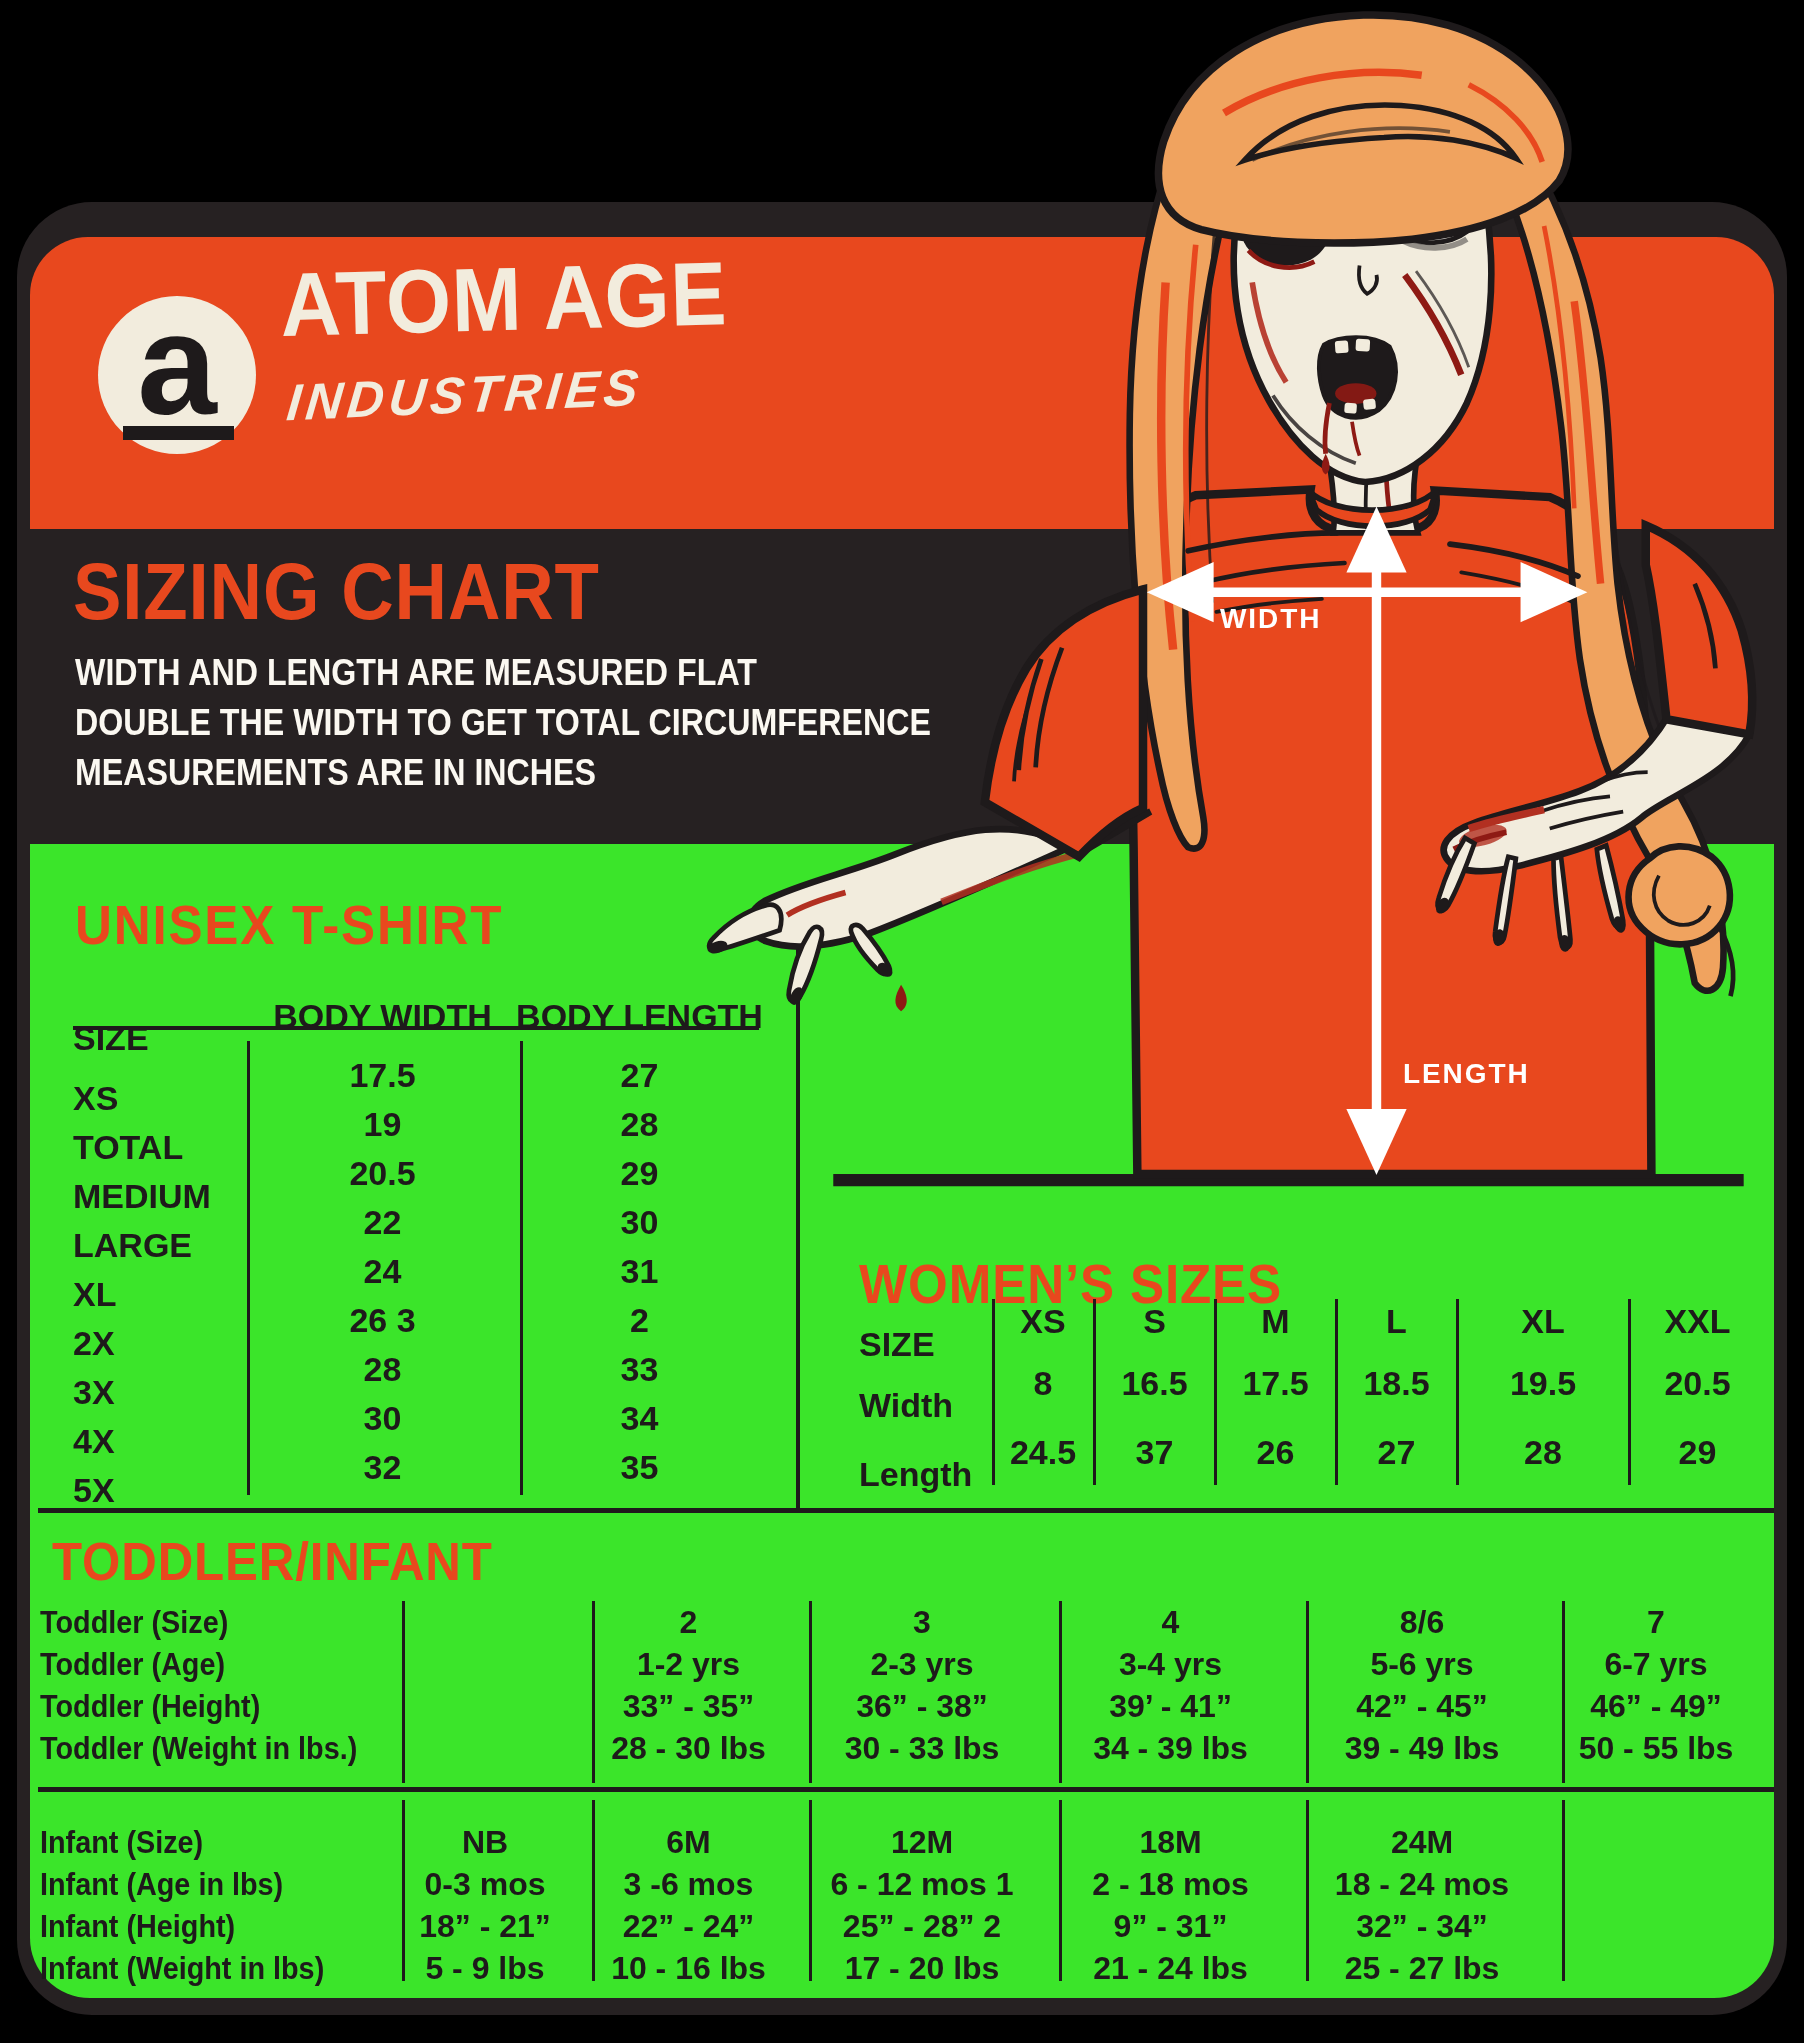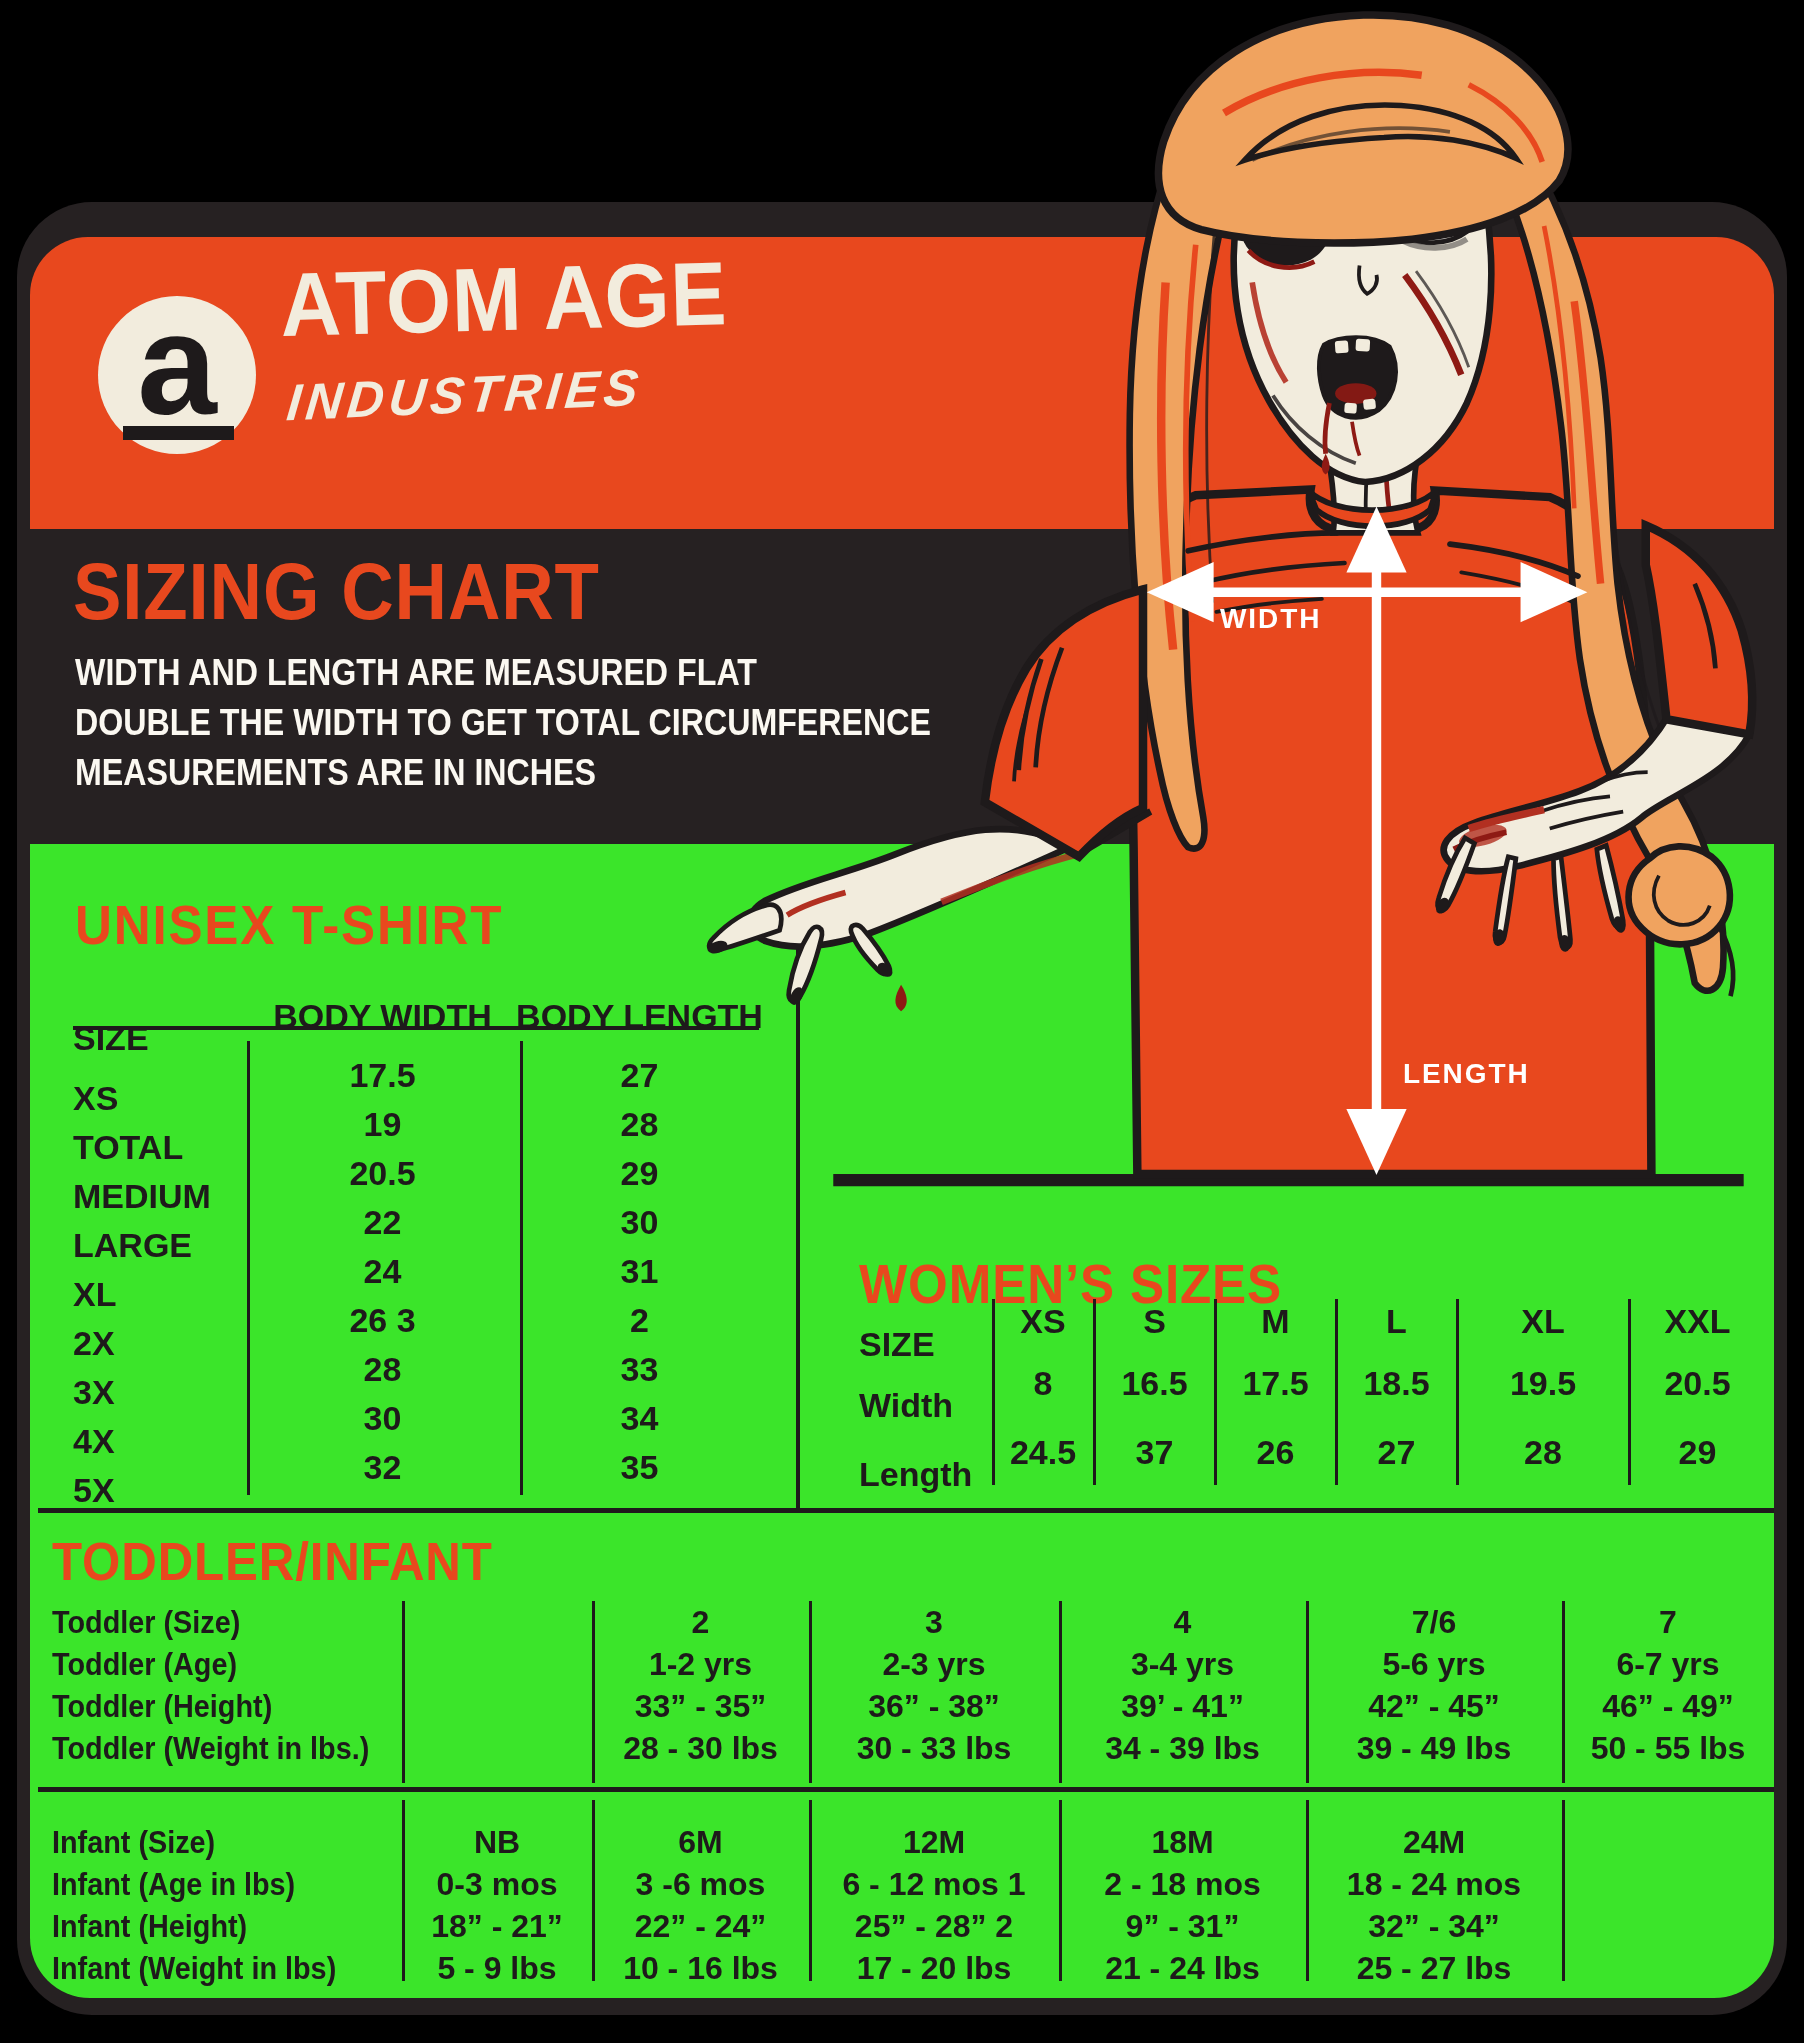--- a/index.html
+++ b/index.html
@@ -38,21 +38,21 @@
   .hl{position:absolute;height:4.7px;background:#1E1A1B;}
   
   .unisex-head{position:absolute;left:73px;top:974px;width:687px;display:grid;
         grid-template-columns:173px 273px 241px;height:45px;}
   .unisex-rows{position:absolute;left:73px;top:1051px;width:687px;display:grid;
         grid-template-columns:173px 273px 241px;grid-auto-rows:49px;}
   
   .womens-grid{position:absolute;left:859px;top:1296px;width:906px;display:grid;
         grid-template-columns:133px 102px 121px 121px 121px 172px 137px;grid-template-rows:51px 72px 66px;}
   
-  .kid-grid{position:absolute;left:52px;width:1722px;display:grid;
+  .kid-grid{position:absolute;left:40px;width:1722px;display:grid;
         grid-template-columns:350px 190px 217px 250px 247px 256px 212px;grid-auto-rows:42px;}
   .kid-grid .cell{font-size:32px;}
   .kid-grid .lab{justify-content:flex-start;transform:scaleX(.9);transform-origin:left center;}
   .toddler-grid{top:1601px;}
   .infant-grid{top:1802px;margin-top:19px;}
   
   .arrow-label{position:absolute;color:#fff;font-weight:700;font-size:28px;letter-spacing:1.9px;}
   .svg-layer{position:absolute;left:0;top:0;pointer-events:none;}
 </style>
 </head>
@@ -154,21 +154,21 @@
 
   <div class="hl" style="left:38px;top:1508px;width:1736px;"></div>
   <div class="hl" style="left:38px;top:1787px;width:1736px;"></div>
 
   <div class="kid-grid toddler-grid">
     <div class="cell lab">Toddler (Size)</div>
     <div class="cell"></div>
     <div class="cell">2</div>
     <div class="cell">3</div>
     <div class="cell">4</div>
-    <div class="cell">7/6</div>
+    <div class="cell">8/6</div>
     <div class="cell">7</div>
     <div class="cell lab">Toddler (Age)</div>
     <div class="cell"></div>
     <div class="cell">1-2 yrs</div>
     <div class="cell">2-3 yrs</div>
     <div class="cell">3-4 yrs</div>
     <div class="cell">5-6 yrs</div>
     <div class="cell">6-7 yrs</div>
     <div class="cell lab">Toddler (Height)</div>
     <div class="cell"></div>

